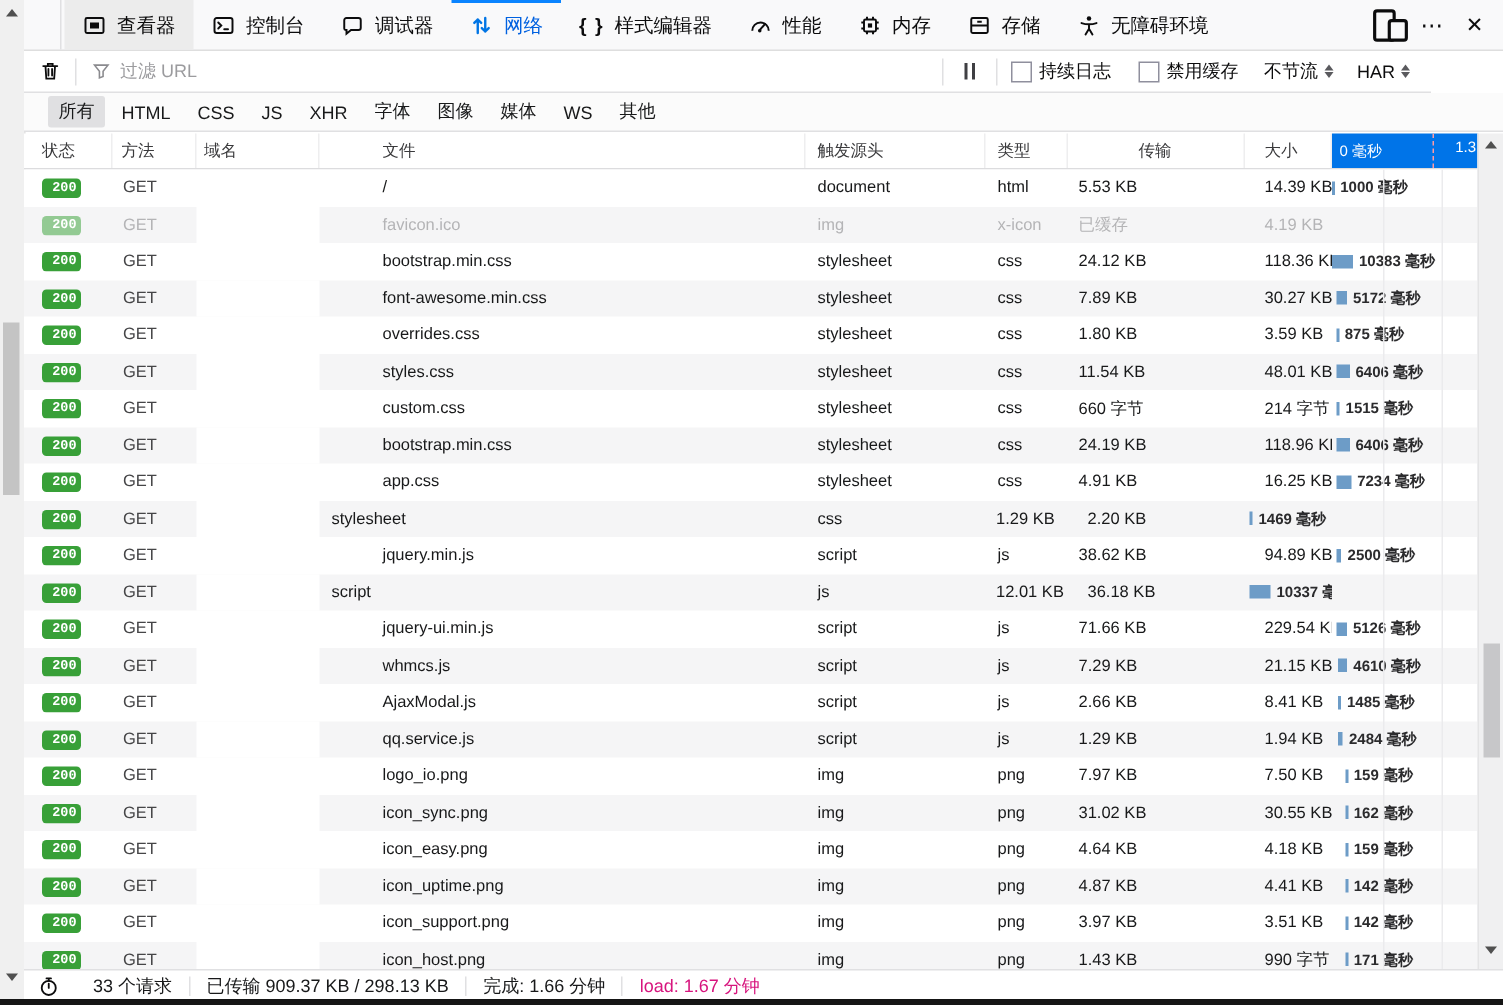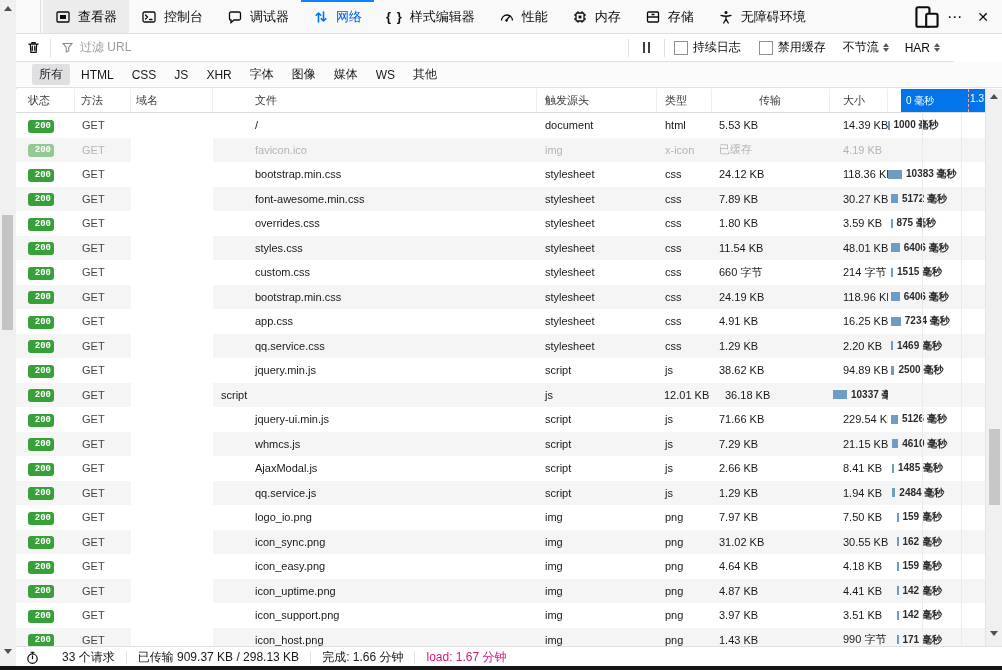--- a/index.html
+++ b/index.html
@@ -46,21 +46,21 @@
   
   #filterbar{left:0;top:62px;width:986px;height:26px;background:#fbfbfb;border-bottom:1px solid #e0e0e2;display:flex;align-items:center;gap:4px;padding-left:16px;box-sizing:border-box;font-size:12px;}
   .pill{padding:2px 7px;border-radius:2px;color:#18191a;white-space:nowrap;}
   .pill.sel-pill{background:#e0e0e2;}
   
   #thead{left:0;top:89px;width:969px;height:23px;border-bottom:1px solid #dcdcde;display:grid;grid-template-columns:59px 56px 82px 324px 120px 55px 118px 58px 97px;font-size:11px;color:#3a3a3c;background:#fff;}
   .th{display:flex;align-items:center;border-right:1px solid #eeeeef;overflow:hidden;white-space:nowrap;}
   .th-status{padding-left:12px;}.th-method{padding-left:6px;}.th-domain{padding-left:5px;}
   .th-file{padding-left:42px;}.th-cause{padding-left:8px;}.th-type{padding-left:8px;}
   .th-trans{padding-left:7px;margin-left:40px;}.th-size{padding-left:13px;}
-  .th-wf{background:#0074e8;color:#fff;position:relative;padding-left:5px;font-size:10px;border-right:none;margin-left:13px;}
+  .th-wf{background:#0074e8;color:#fff;position:relative;padding-left:5px;font-size:10px;border-right:none;}
   .th-wf .endlab{position:absolute;right:1px;top:4px;font-size:10px;}
   .th-wf .loadline{position:absolute;left:67px;top:0;bottom:0;border-left:1px dashed #ff9aa2;}
   #tbody{left:0;top:113px;width:969px;height:533px;overflow:hidden;position:absolute;background:#fff;}
   .row{display:grid;grid-template-columns:59px 56px 82px 324px 120px 55px 118px 58px 97px;height:24.5px;align-items:center;font-size:11px;color:#18191a;}
   .row.odd{background:#f5f5f6;}
   .row.odd .c-domain{background:#fff;height:100%;}
   .cell{overflow:hidden;white-space:nowrap;}
   .c-status{padding-left:12px;}.c-method{padding-left:7px;color:#454547;}
   .c-domain{padding-left:5px;}.c-file{padding-left:42px;}
   .c-cause{padding-left:8px;}.c-type{padding-left:8px;}
@@ -380,21 +380,20 @@
         <div class="cell c-size">16.25 KB</div>
         <div class="cell c-wf">
           <span class="wf-bar" style="margin-left: 3px; width: 9.77568px; background: rgb(109, 156, 199);"></span>
           <span class="wf-label">7234 毫秒</span>
         </div>
       </div>
       <div class="row odd">
         <div class="cell c-status"><span class="badge">200</span></div>
         <div class="cell c-method">GET</div>
         <div class="cell c-domain"></div>
-        <div class="cell c-file">qq.service.css</div>
         <div class="cell c-cause">stylesheet</div>
         <div class="cell c-type">css</div>
         <div class="cell c-trans">1.29 KB</div>
         <div class="cell c-size">2.20 KB</div>
         <div class="cell c-wf">
           <span class="wf-bar" style="margin-left: 3px; width: 1.98514px; background: rgb(109, 156, 199);"></span>
           <span class="wf-label">1469 毫秒</span>
         </div>
       </div>
       <div class="row">

